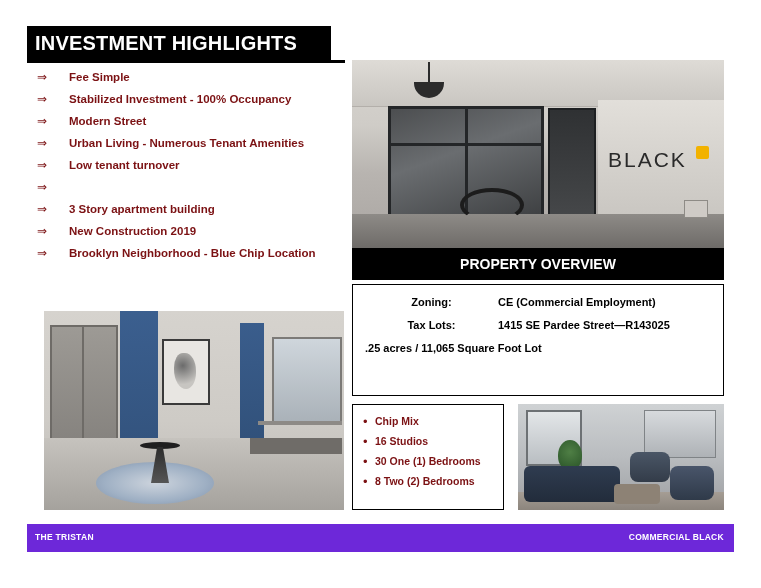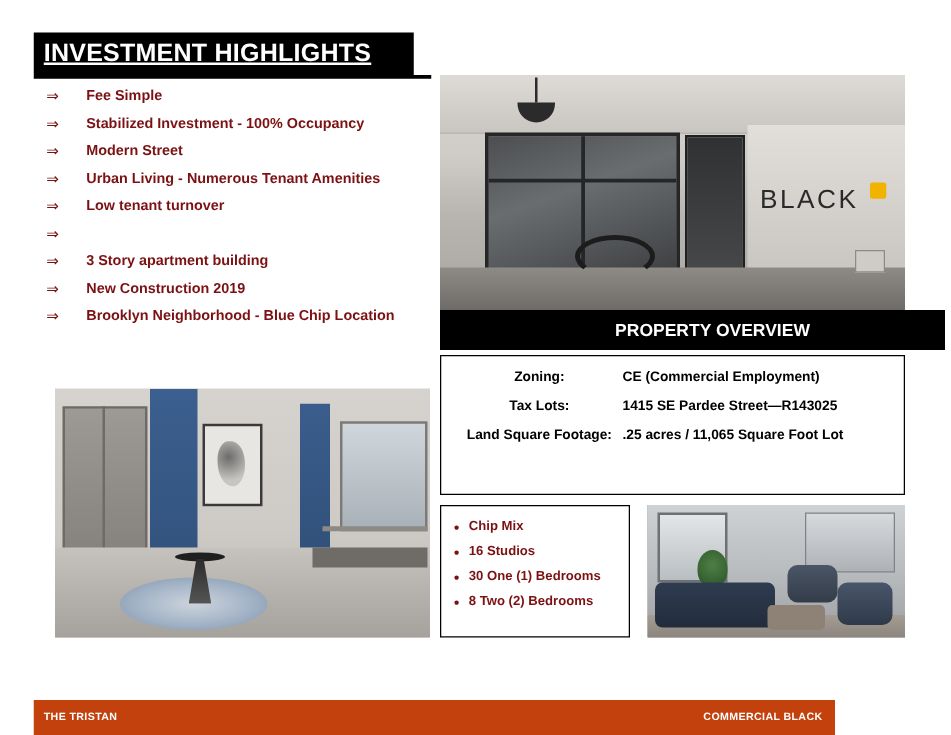--- a/index.html
+++ b/index.html
@@ -33,21 +33,20 @@
     background: #000000;
   }
   .title-bar .title-text {
     color: #ffffff;
     font-size: 20px;
     font-weight: bold;
     letter-spacing: 0.2px;
     line-height: 34px;
     padding-left: 8px;
     white-space: nowrap;
-    text-decoration: underline;
   }
   .title-rule {
     position: absolute;
     left: 0;
     top: 34px;
     width: 318px;
     height: 3px;
     background: #000000;
   }
 
@@ -104,21 +103,20 @@
   }
 
   
   .po-banner {
     position: absolute;
     left: 325px;
     top: 222px;
     width: 372px;
     height: 32px;
     background: #000000;
-    padding-left: 32px;
   }
   .po-banner .po-text {
     color: #ffffff;
     font-size: 14px;
     font-weight: bold;
     line-height: 32px;
     text-align: center;
   }
 
   
@@ -191,24 +189,23 @@
     height: 106px;
     background: #8e8b88;
     overflow: hidden;
   }
 
   
   .footer-bar {
     position: absolute;
     left: 0;
     top: 498px;
-    width: 641px;
+    width: 707px;
     height: 28px;
-    background: #c2410c;
-    margin-top: 36px;
+    background: #6d28d9;
   }
   .footer-left {
     position: absolute;
     left: 8px;
     top: 8px;
     color: #ffffff;
     font-size: 8.5px;
     font-weight: bold;
     letter-spacing: 0.3px;
   }
@@ -482,21 +479,20 @@
   <div class="po-table">
     <div class="po-row">
       <div class="po-key">Zoning:</div>
       <div class="po-val">CE (Commercial Employment)</div>
     </div>
     <div class="po-row">
       <div class="po-key">Tax Lots:</div>
       <div class="po-val">1415 SE Pardee Street—R143025</div>
     </div>
     <div class="po-row">
-      <div class="po-key">Land Square Footage:</div>
       <div class="po-val">.25 acres / 11,065 Square Foot Lot</div>
     </div>
   </div>
 
   <div class="unitmix">
     <div class="um-item">
       <span class="um-bullet">•</span>
       <span class="um-label">Chip Mix</span>
     </div>
     <div class="um-item">

